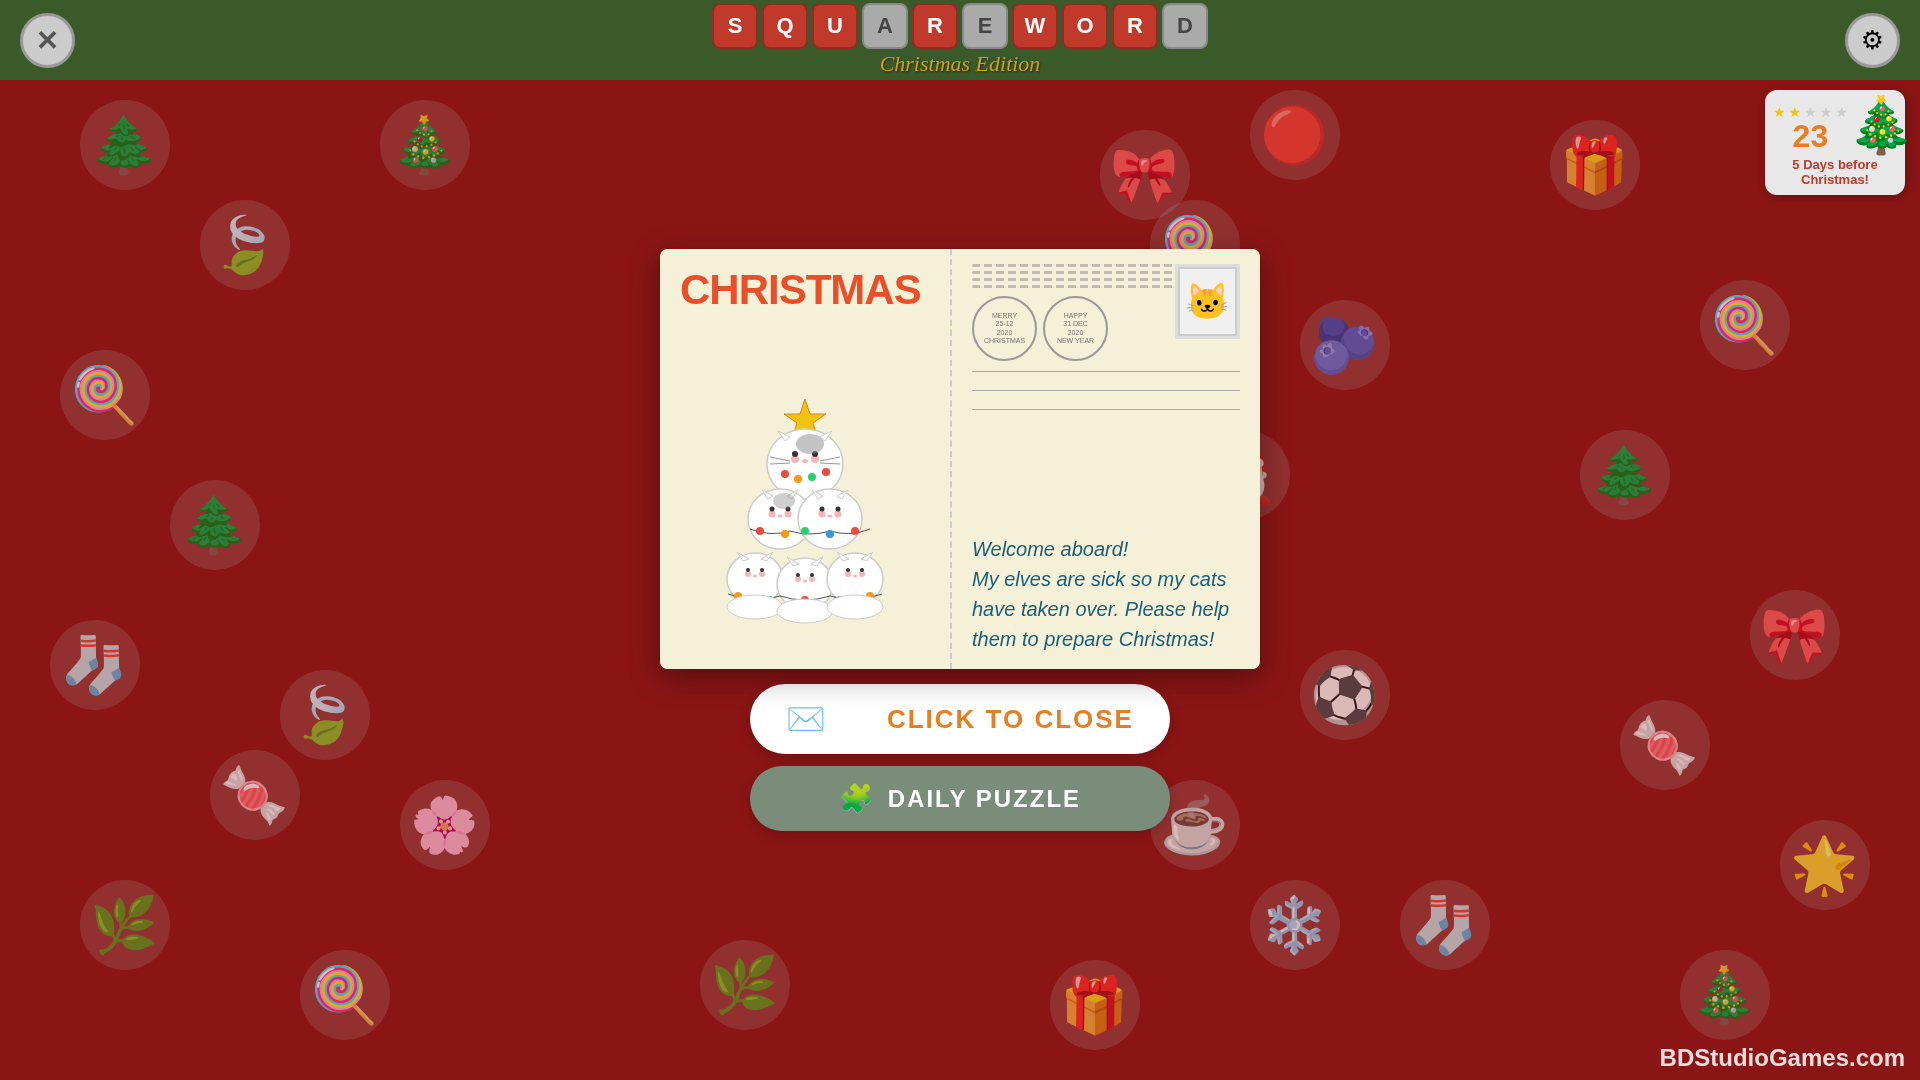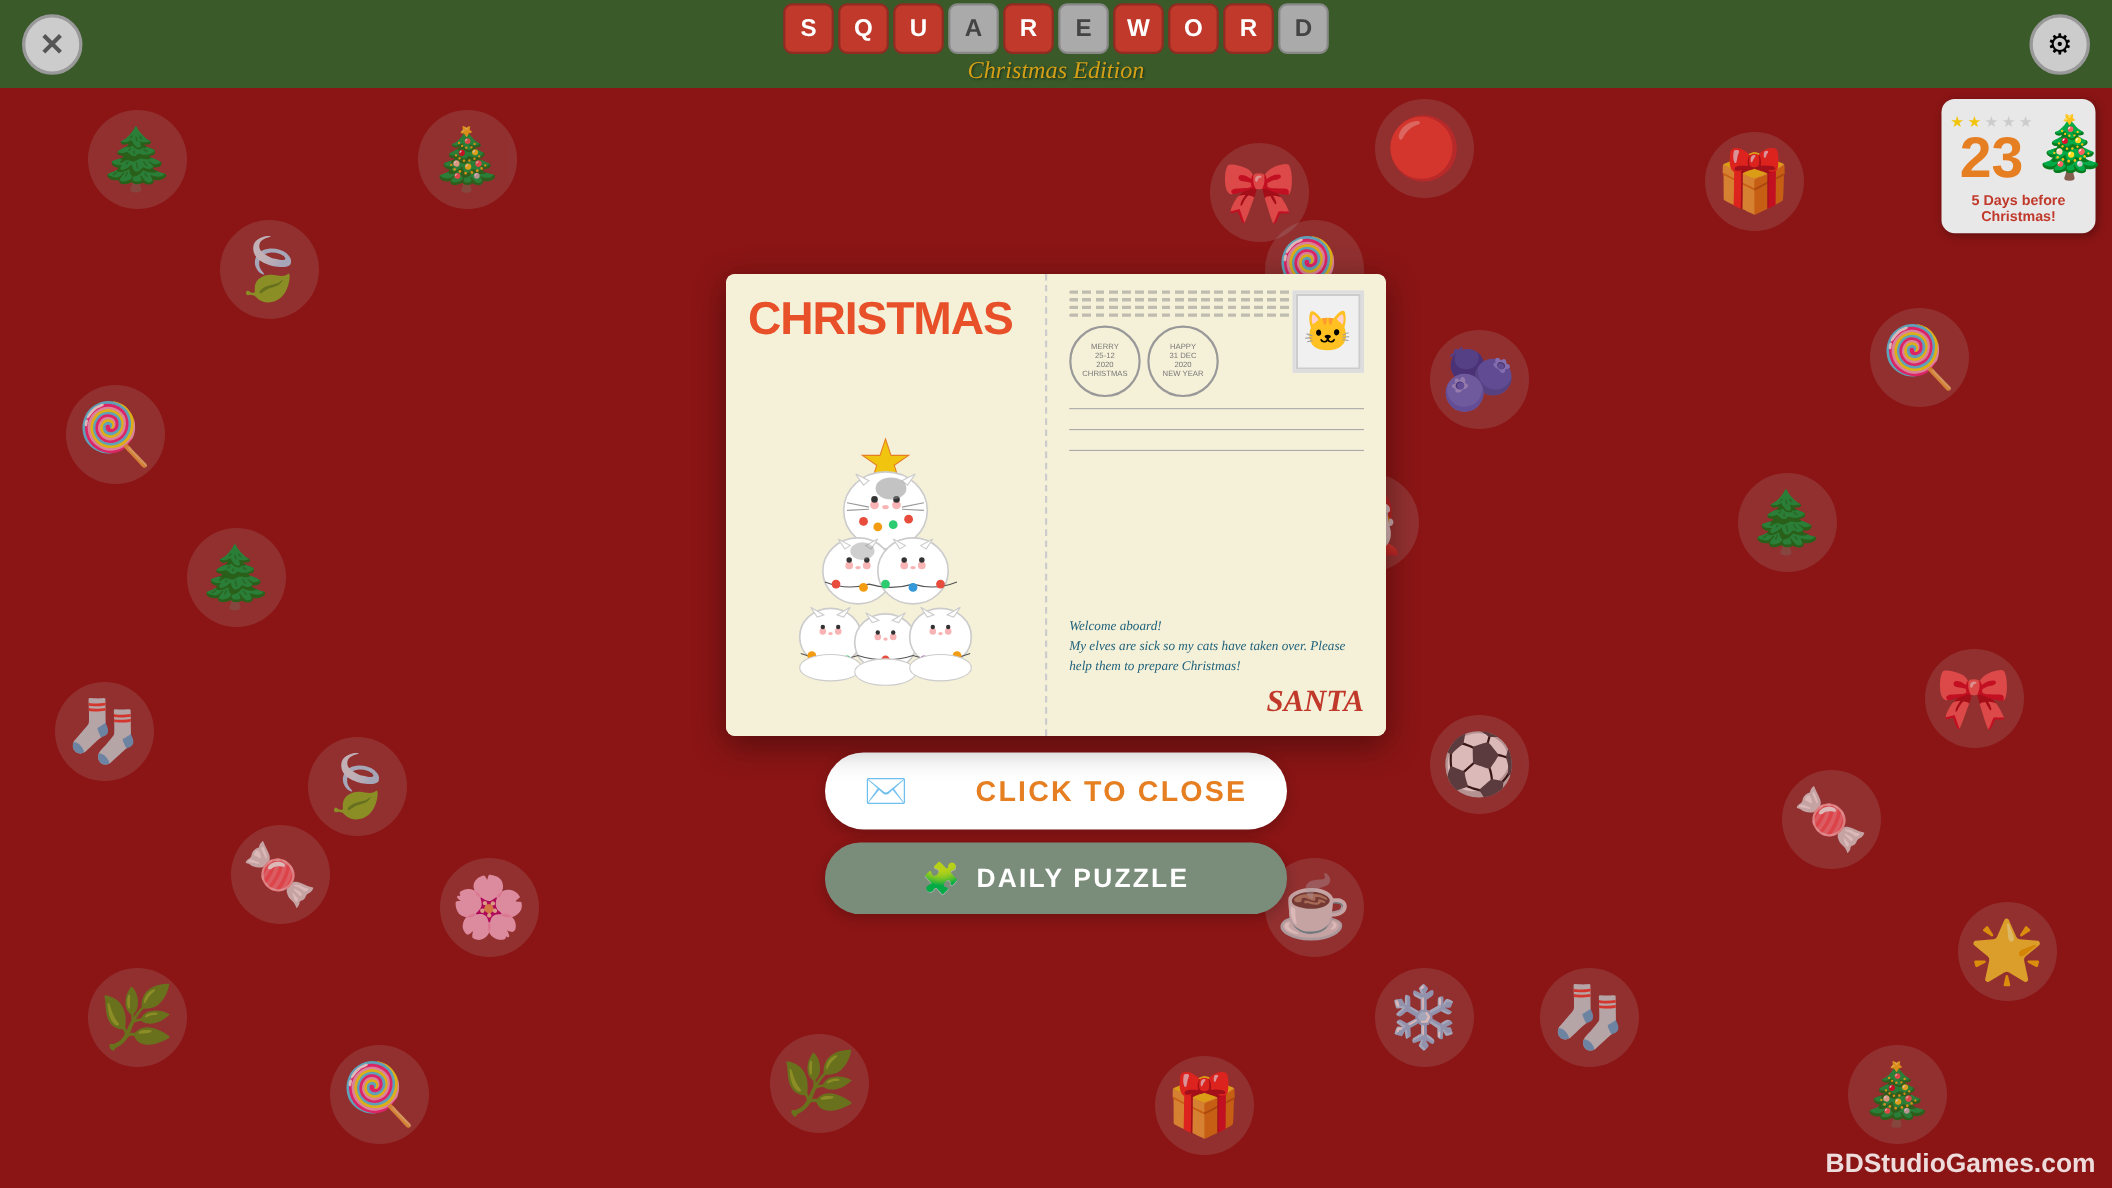--- a/index.html
+++ b/index.html
@@ -115,21 +115,21 @@
       width: 140px;
       background: #e8e8e8;
       border-radius: 12px;
       padding: 8px;
       text-align: center;
       z-index: 10;
       box-shadow: 2px 2px 8px rgba(0,0,0,0.3);
     }
 
     .advent-number {
-      font-size: 52px;
+      font-size: 32px;
       font-weight: bold;
       color: #e67e22;
       line-height: 1;
     }
 
     .advent-days {
       font-size: 13px;
       color: #c0392b;
       font-weight: bold;
       margin-top: 4px;
@@ -251,23 +251,23 @@
       margin-bottom: 15px;
       flex: 1;
     }
 
     .address-line {
       border-bottom: 1px solid #aaa;
       height: 1px;
     }
 
     .message-text {
-      font-family: Liberation Serif, serif;
+      font-family: Liberation Sans, sans-serif;
       font-style: italic;
-      font-size: 12px;
+      font-size: 20px;
       color: #1a5f7a;
       line-height: 1.5;
     }
 
     .santa-sig {
       font-family: Georgia, serif;
       font-style: italic;
       font-size: 28px;
       font-weight: bold;
       color: #c0392b;
@@ -584,21 +584,20 @@
         <div class="address-line"></div>
         <div class="address-line"></div>
         <div class="address-line"></div>
       </div>
 
       <div class="message-text">
         Welcome aboard!<br>
         My elves are sick so my cats have taken over. Please help them to prepare Christmas!
       </div>
 
-      <div class="santa-sig">SANTA</div>
     </div>
   </div>
 
   <div class="buttons-area">
     <button class="btn-close">
       <span class="envelope-icon">✉️</span>
       <span class="btn-close-text">CLICK TO CLOSE</span>
     </button>
     <button class="btn-puzzle">
       <span class="puzzle-icon">🧩</span>

